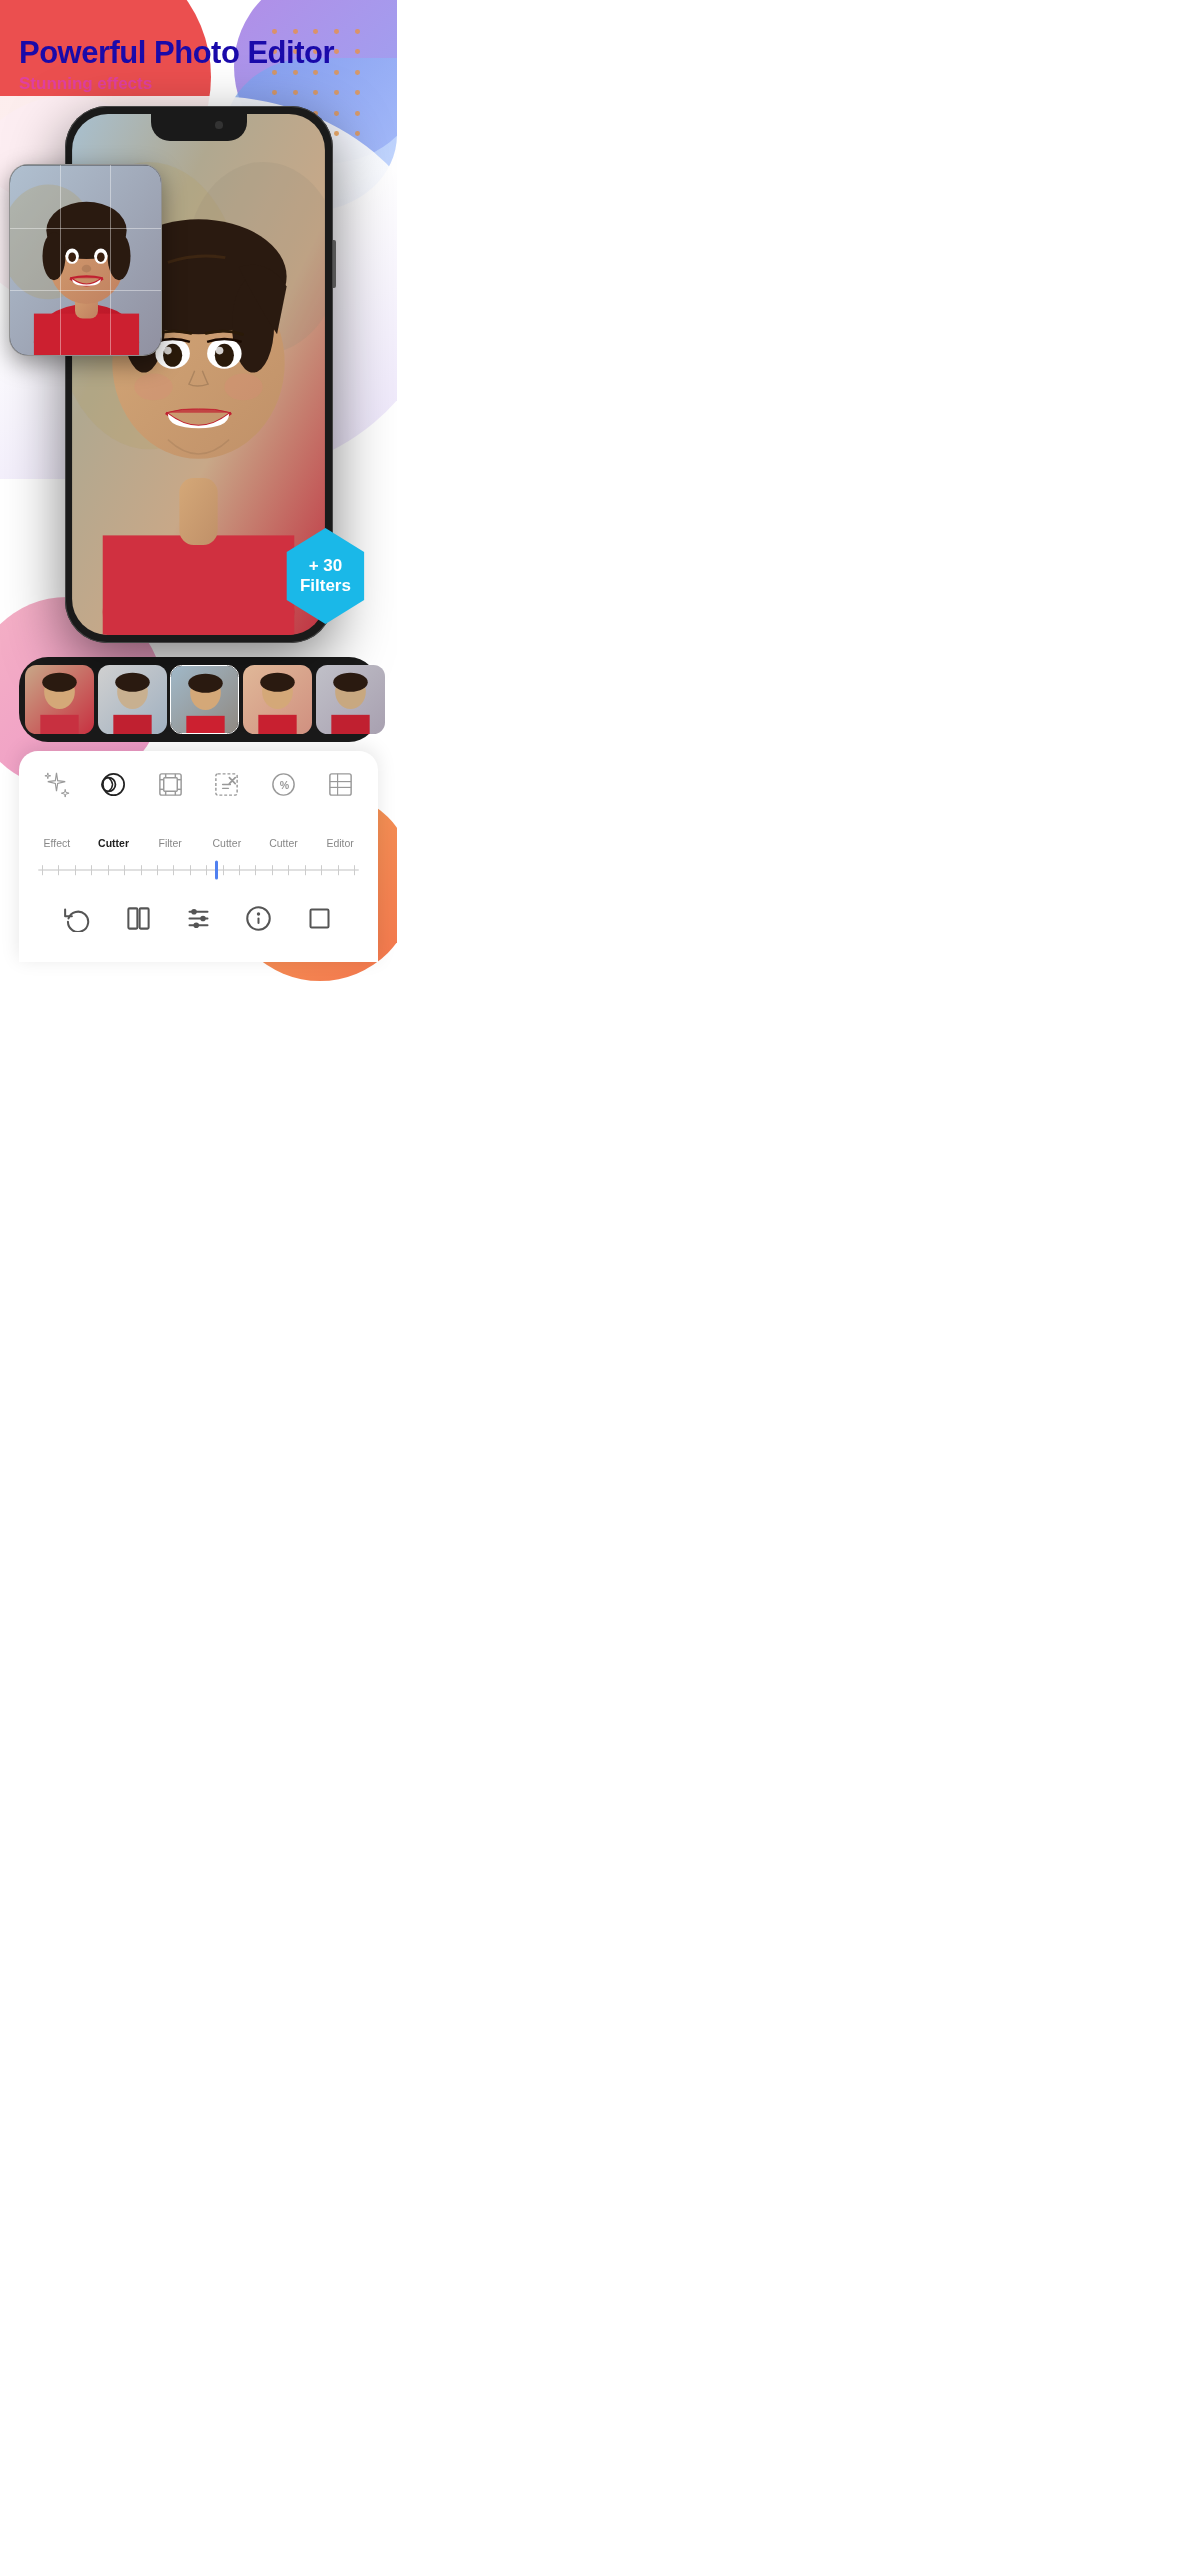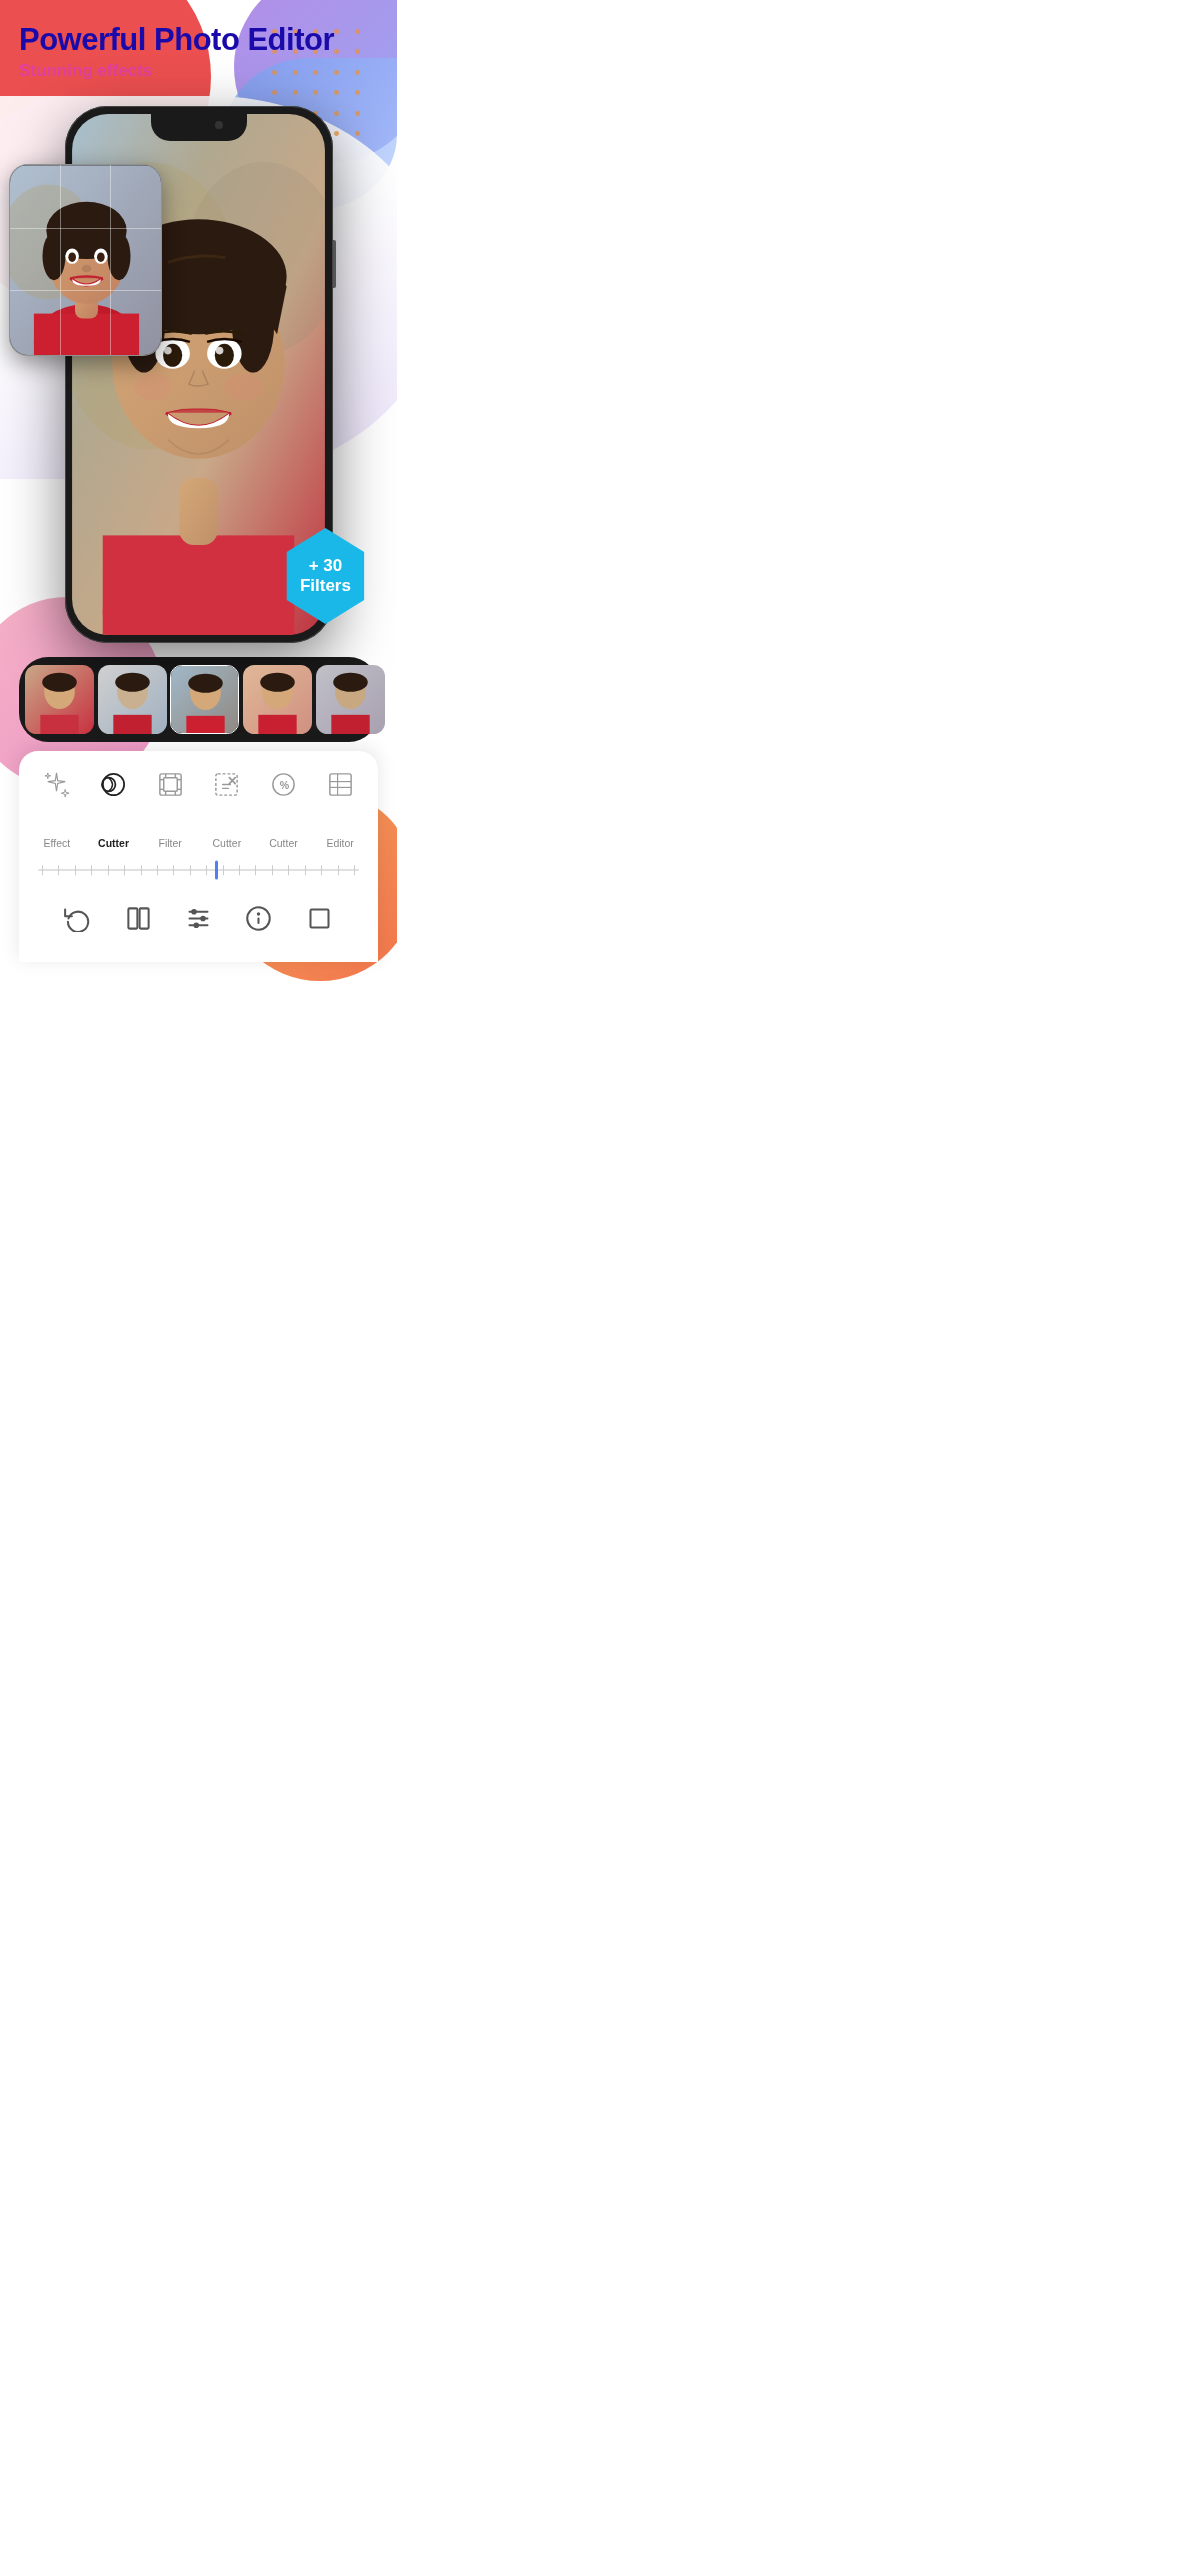--- a/index.html
+++ b/index.html
@@ -99,21 +99,21 @@
       width: 4.8px; height: 4.8px;
       background: #f09030;
       border-radius: 50%;
       opacity: 0.7;
     }
 
     
     .content {
       position: relative;
       z-index: 1;
-      padding: 23px 19px 19px;
+      padding: 36px 19px 19px;
     }
 
     .app-title {
       font-size: 31px;
       font-weight: 900;
       color: #1a0aaa;
       line-height: 1.1;
       letter-spacing: -0.5px;
       margin-bottom: 3.8px;
     }
@@ -122,21 +122,21 @@
       font-size: 17px;
       font-weight: 600;
       color: #e040a0;
     }
 
     
     .phone-section {
       position: relative;
       display: flex;
       justify-content: center;
-      margin-top: 25px;
+      margin-top: 12px;
     }
 
     
     .photo-thumbnail {
       position: absolute;
       left: -9.6px;
       top: 58px;
       width: 153px;
       height: 192px;
       border-radius: 19px;

